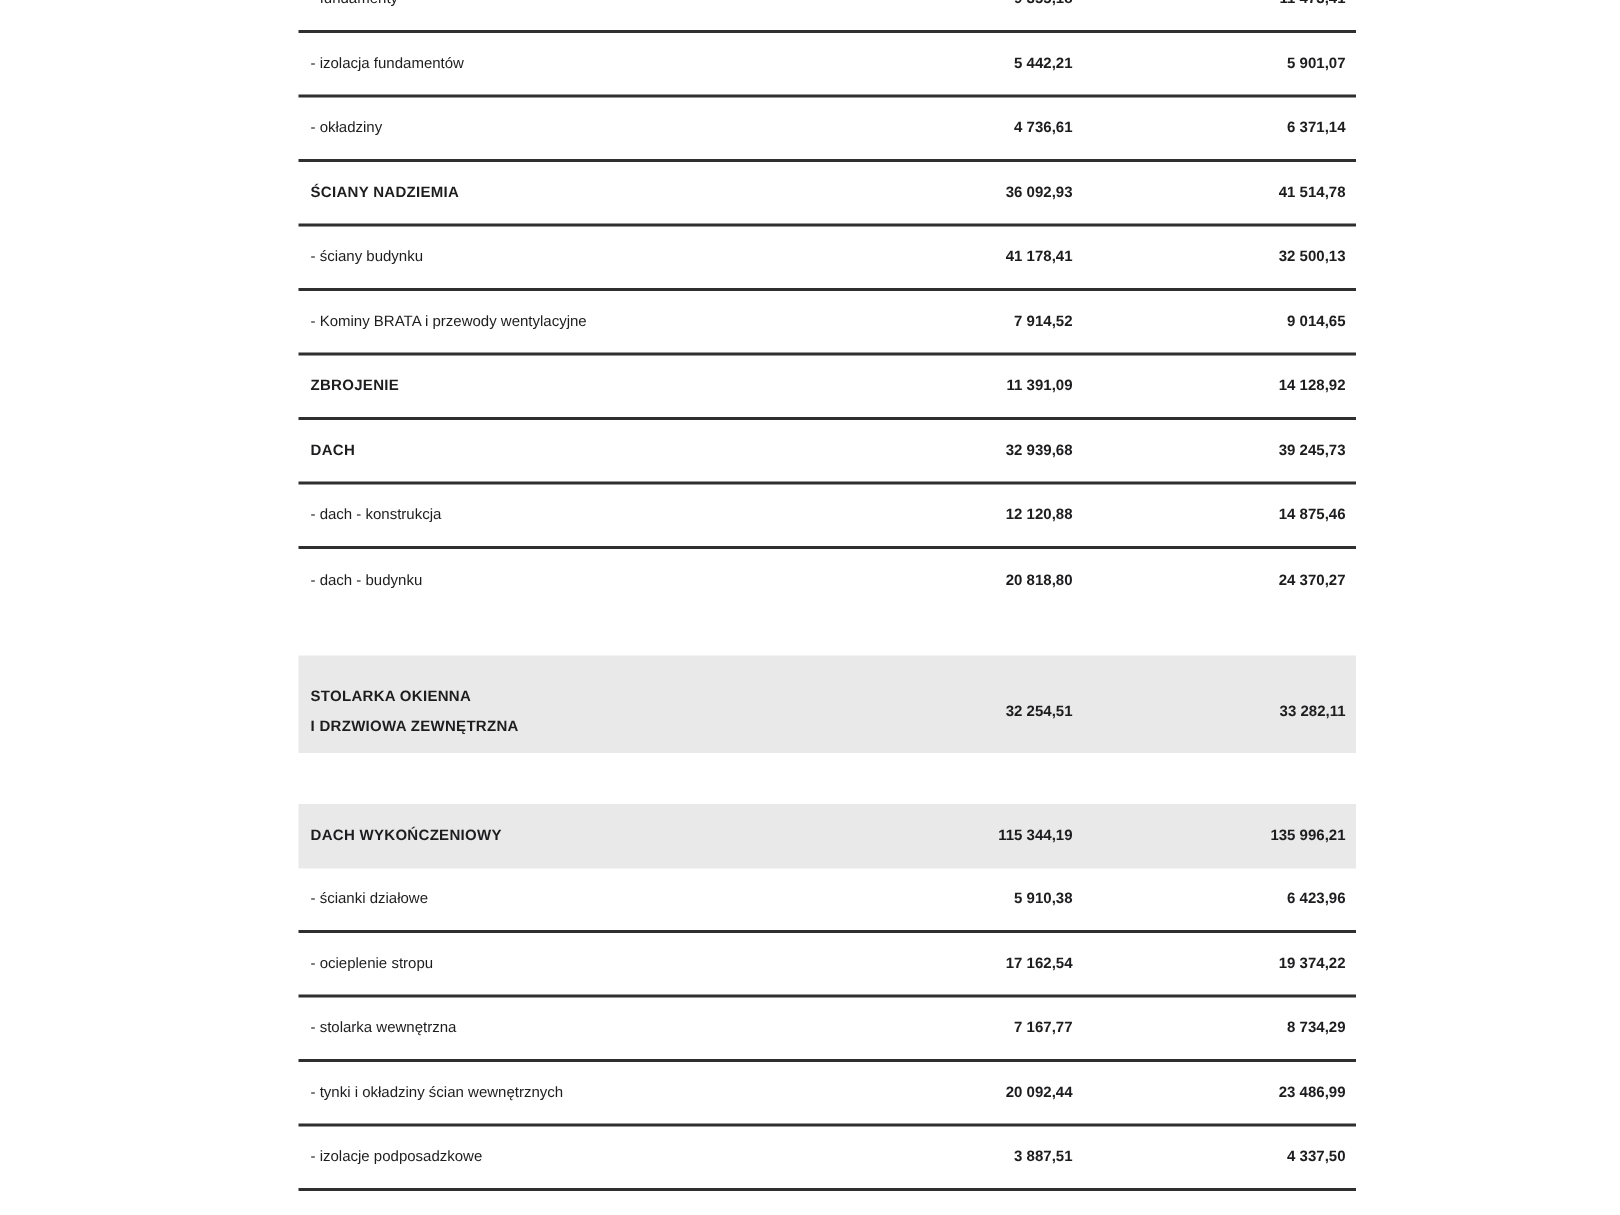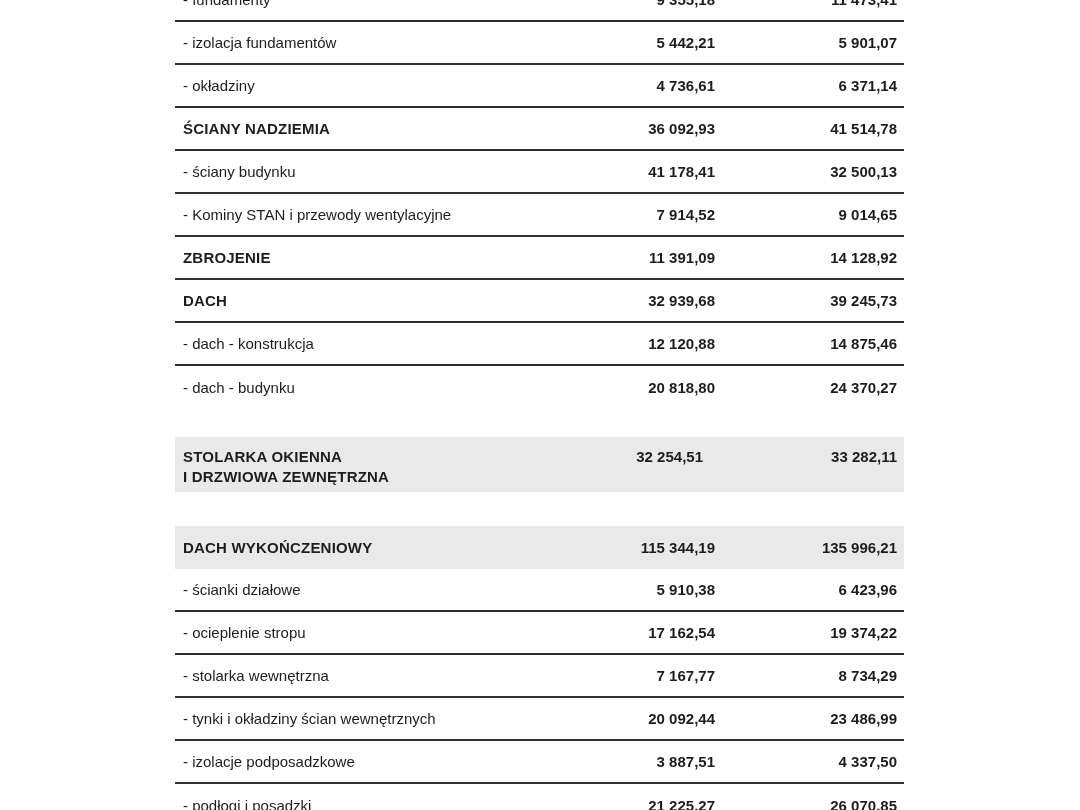--- a/index.html
+++ b/index.html
@@ -20,21 +20,22 @@
     left: 175px;
     top: -21px;
     width: 729px;
   }
   .row {
     box-sizing: border-box;
     height: 43px;
     display: flex;
     align-items: center;
     color: #1d1d1f;
-    font-size: 15px;
+    font-size: 10px;
+    margin-left: 24px;
   }
   .row.divider {
     border-bottom: 2px solid #2f2f2f;
   }
   .label {
     flex: 1;
     padding-left: 8px;
     white-space: nowrap;
   }
   .v1, .v2 {
@@ -57,25 +58,24 @@
   .row.shaded-section .label,
   .row.shaded-section-tall .label {
     font-weight: 700;
     letter-spacing: 0.2px;
   }
   .row.shaded-section {
     margin-top: 34px;
   }
   .row.shaded-section-tall {
     margin-top: 28px;
-    height: 55px;
-    align-items: flex-start;
+    height: 65px;
+    align-items: center;
     padding-top: 10px;
     line-height: 20px;
-    gap: 12px;
   }
 </style>
 </head>
 <body>
 
 <div class="viewport">
   <div class="cost-table" id="cost-table">
       <div class="row item divider">
         <div class="label">- fundamenty</div>
         <div class="v1">9 355,18</div>
@@ -95,21 +95,21 @@
         <div class="label">ŚCIANY NADZIEMIA</div>
         <div class="v1">36 092,93</div>
         <div class="v2">41 514,78</div>
       </div>
       <div class="row item divider">
         <div class="label">- ściany budynku</div>
         <div class="v1">41 178,41</div>
         <div class="v2">32 500,13</div>
       </div>
       <div class="row item divider">
-        <div class="label">- Kominy STAN i przewody wentylacyjne</div>
+        <div class="label">- Kominy BRATA i przewody wentylacyjne</div>
         <div class="v1">7 914,52</div>
         <div class="v2">9 014,65</div>
       </div>
       <div class="row section divider">
         <div class="label">ZBROJENIE</div>
         <div class="v1">11 391,09</div>
         <div class="v2">14 128,92</div>
       </div>
       <div class="row section divider">
         <div class="label">DACH</div>

